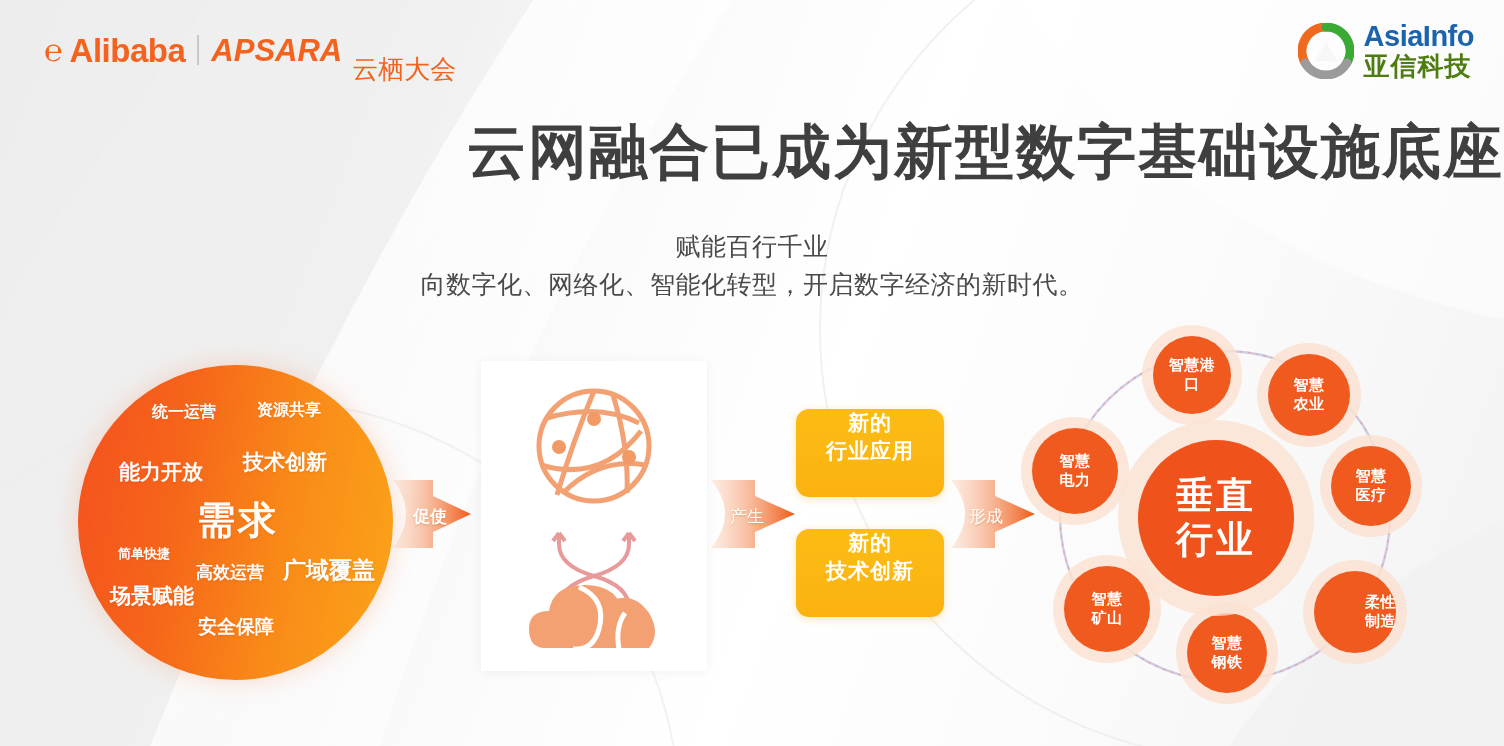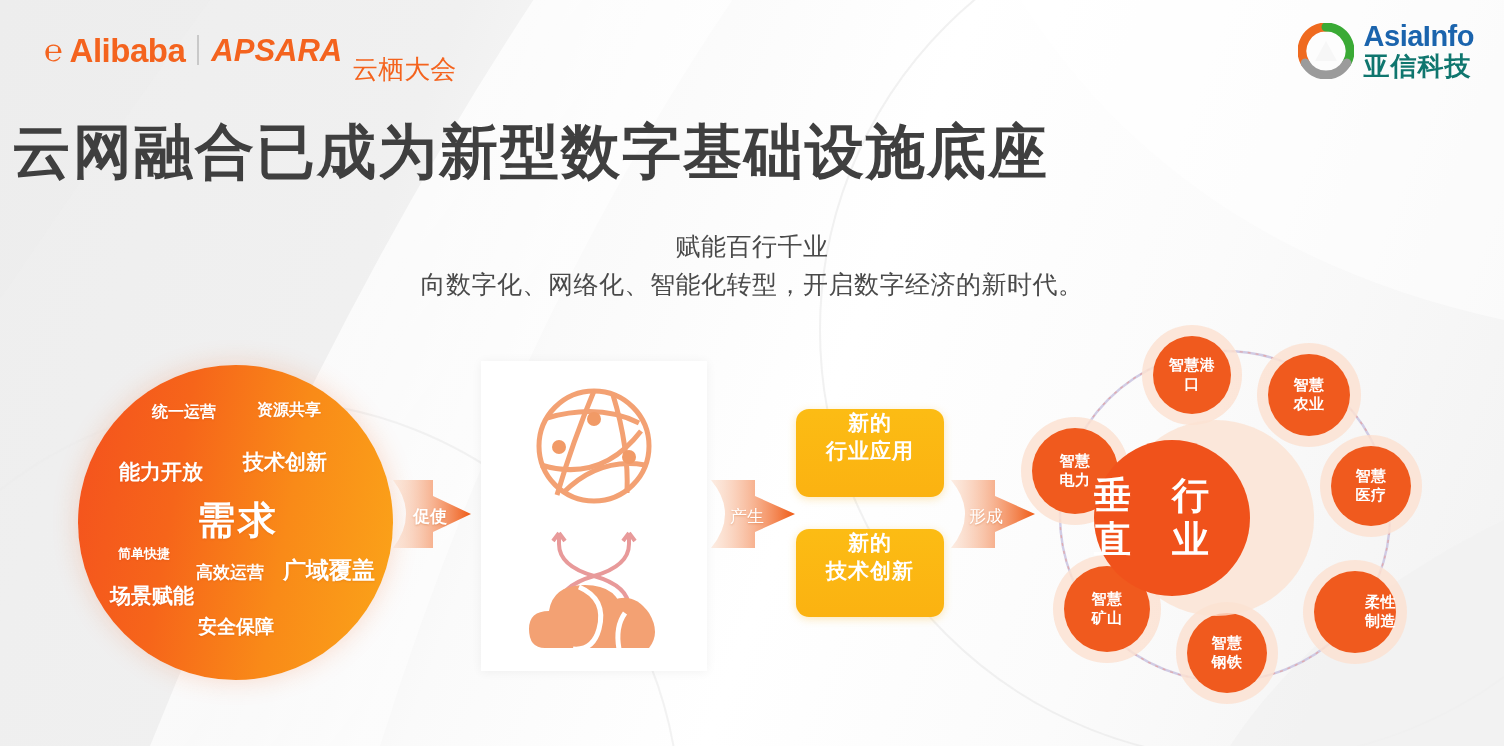--- a/index.html
+++ b/index.html
@@ -19,24 +19,24 @@
   .ali-mark{font-size:31px;color:#f4631e;font-style:italic;font-weight:bold;line-height:1;margin-right:7px;font-family:"Liberation Serif",serif;}
   .ali-word{font-size:33px;font-weight:bold;color:#f4631e;letter-spacing:-0.5px;line-height:1;}
   .ali-div{width:2px;height:30px;background:#c9c9c9;margin:0 12px;}
   .apsara-word{font-size:31px;font-weight:bold;font-style:italic;color:#f4631e;letter-spacing:0px;line-height:1;}
   .ali-cn{font-size:26px;color:#f4631e;margin-left:10px;font-weight:500;line-height:1;margin-top:38px;}
 
   .logo-asia{position:absolute;right:30px;top:22px;display:flex;align-items:center;gap:10px;}
   .asia-ring{width:56px;height:56px;}
   .asia-txt{display:flex;flex-direction:column;line-height:1;}
   .asia-en{font-size:29px;color:#1b64ad;font-weight:600;letter-spacing:-0.5px;}
-  .asia-cn{font-size:26px;color:#0f766e;font-weight:600;letter-spacing:1px;margin-top:2px;}
-
-  
-  .title{position:absolute;left:12px;right:0;top:120px;text-align:left;
+  .asia-cn{font-size:26px;color:#4d7c0f;font-weight:600;letter-spacing:1px;margin-top:2px;}
+
+  
+  .title{position:absolute;left:12px;right:0;top:120px;text-align:right;
     font-size:59px;font-weight:bold;color:#3f3f3f;letter-spacing:2px;line-height:1.1;}
   .subtitle{position:absolute;left:0;right:0;top:228px;text-align:center;
     font-size:25px;color:#4a4a4a;line-height:1.5;letter-spacing:0.5px;}
   .subtitle div{white-space:nowrap;}
 
   
   .demand-circle{
     position:absolute;left:78px;top:365px;width:315px;height:315px;border-radius:50%;
     background:linear-gradient(100deg,#f4511e 0%,#f6651a 32%,#f98a18 64%,#fba519 100%);
     box-shadow:0 0 26px rgba(244,100,30,.22);
@@ -61,22 +61,22 @@
   .ybox.b1{left:796px;top:409px;}
   .ybox.b2{left:796px;top:529px;}
 
   
   .cluster{position:absolute;left:1020px;top:318px;width:420px;height:402px;}
   .ring-svg{position:absolute;inset:0;}
   .node{position:absolute;border-radius:50%;display:flex;align-items:center;justify-content:center;
     text-align:center;color:#fff;font-weight:bold;line-height:1.25;
     background:#f05a1e;}
   .node-halo{position:absolute;border-radius:50%;background:#fbe2d2;opacity:.85;}
-  .node-core{position:absolute;left:1094px;top:440px;width:156px;height:156px;border-radius:50%;
-    background:#f0521b;color:#fff;display:flex;align-items:center;justify-content:center;
+  .node-core{position:absolute;left:1138px;top:440px;width:156px;height:156px;border-radius:50%;
+    background:#f0521b;color:#fff;display:flex;flex-direction:column;align-items:center;justify-content:center;
     font-size:37px;font-weight:bold;letter-spacing:3px;line-height:1.2;}
   .halo-core{position:absolute;left:1118px;top:420px;width:196px;height:196px;border-radius:50%;
     background:#fbe2d2;opacity:.8;}
   .node-sat{font-size:15px;letter-spacing:.5px;}
 </style>
 </head>
 <body>
 
 <div id="stage">
 

